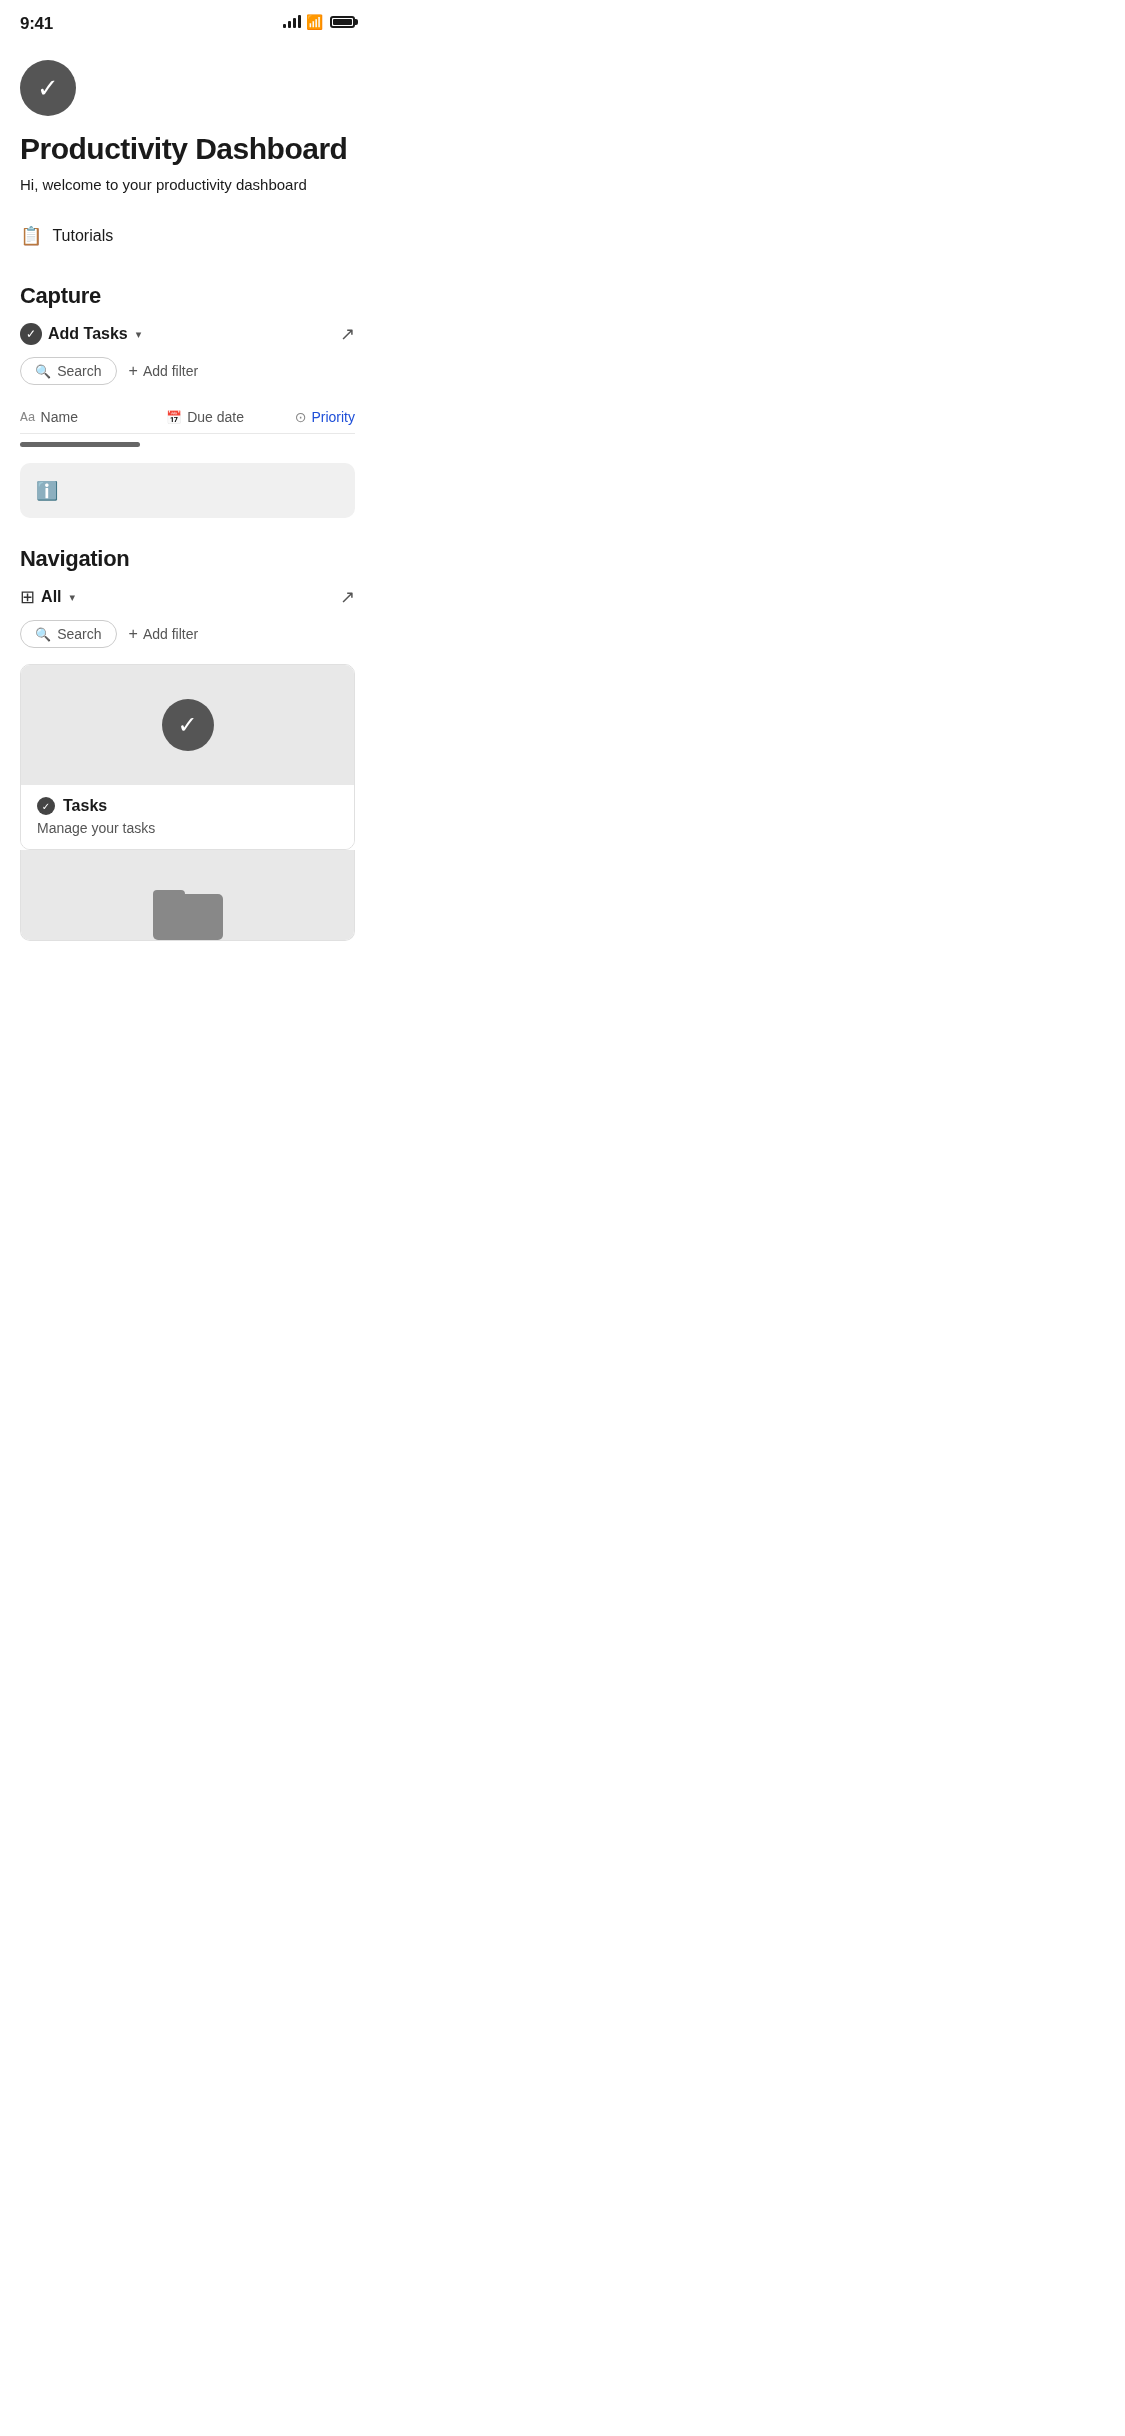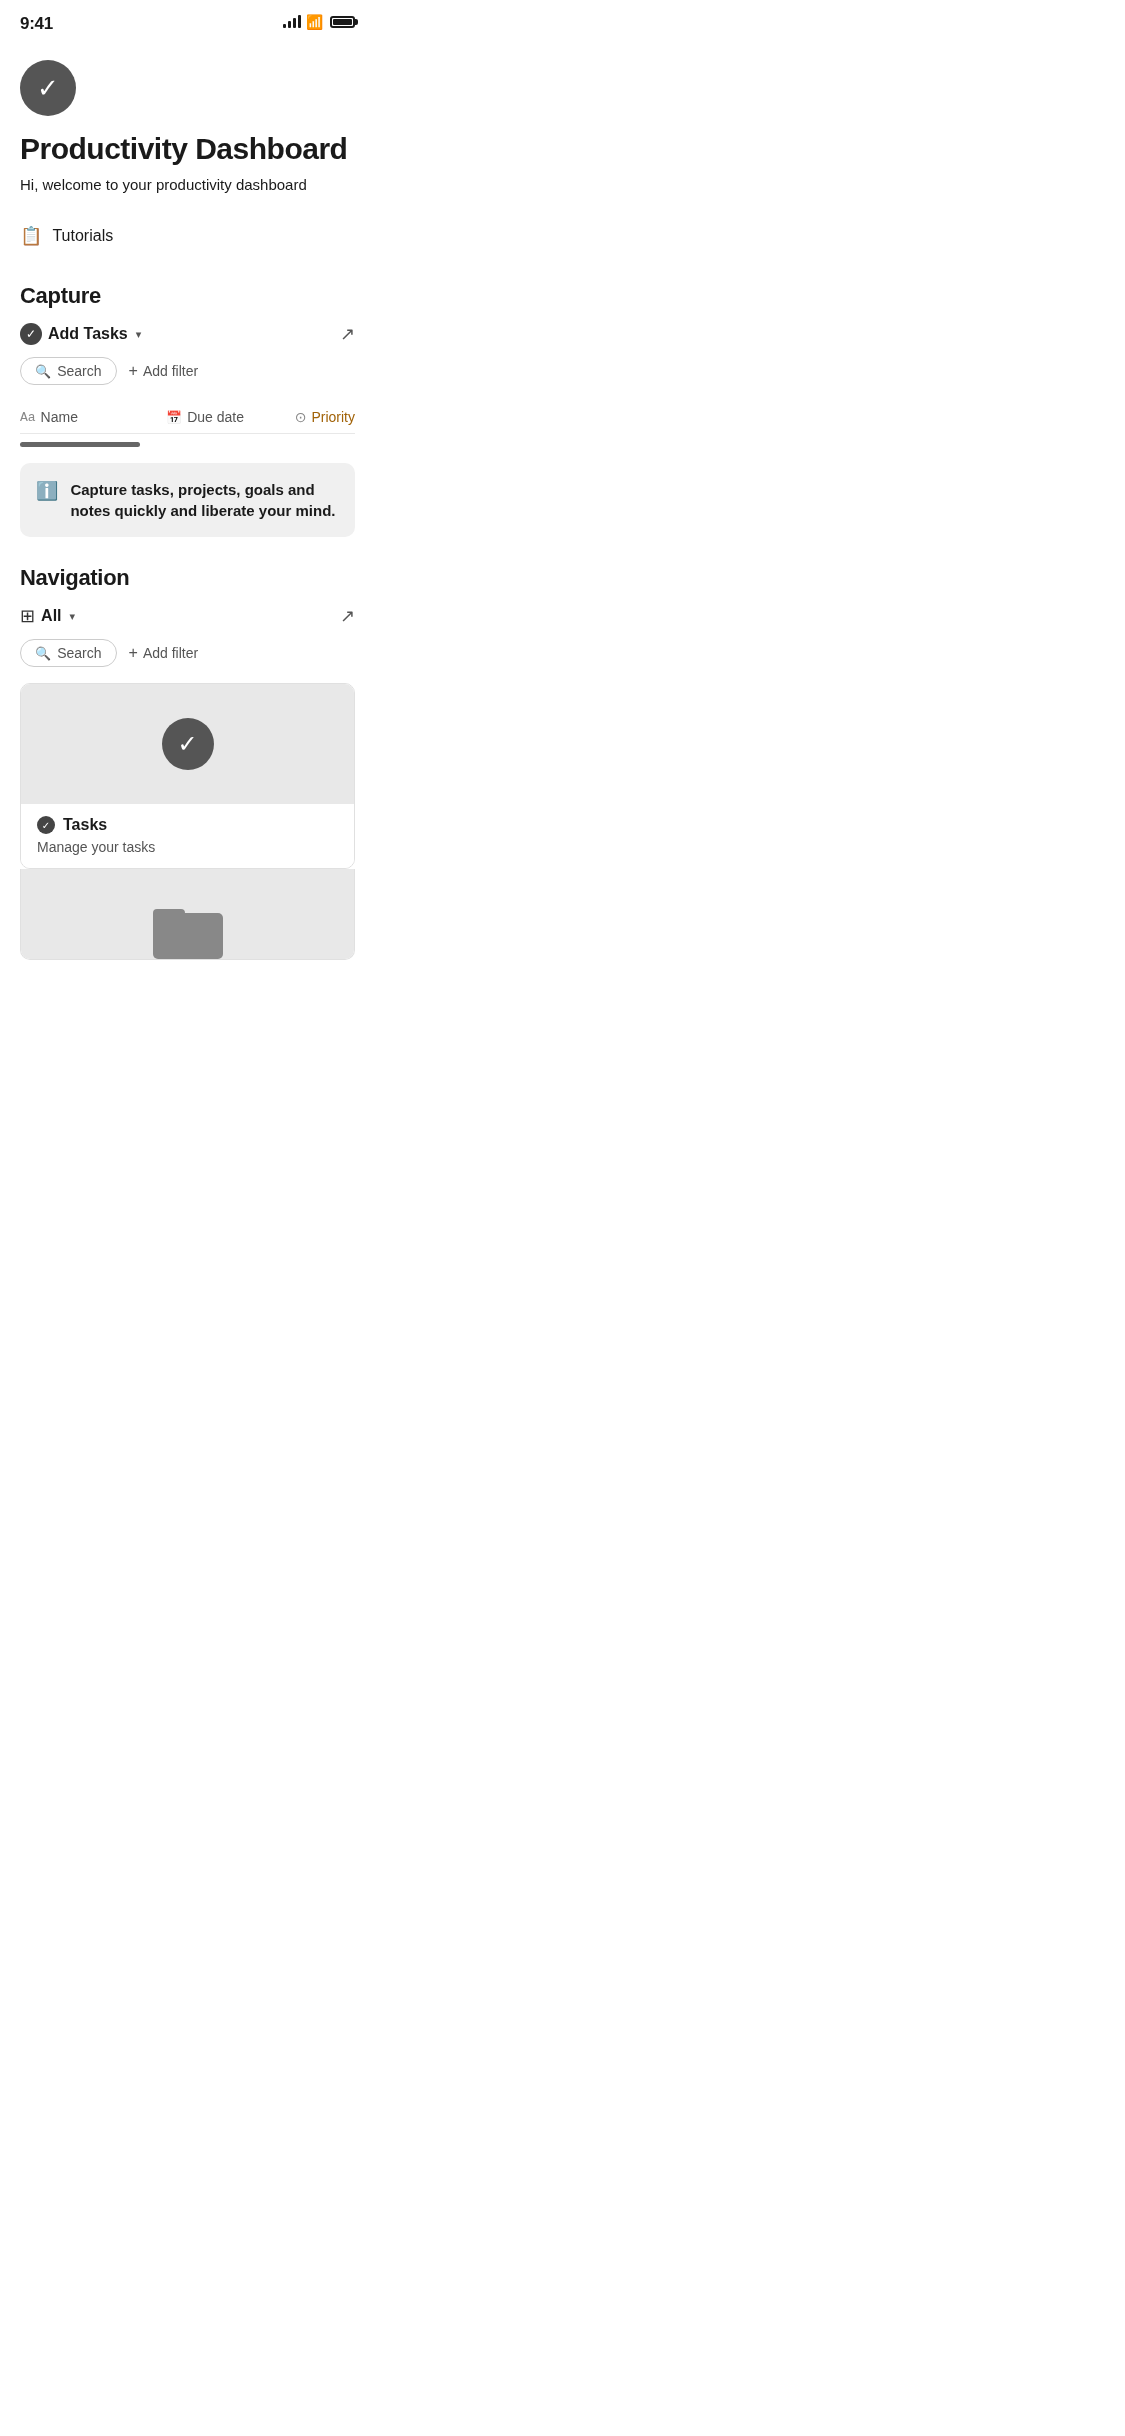--- a/index.html
+++ b/index.html
@@ -270,21 +270,21 @@
       gap: 5px;
       width: 90px;
       justify-content: flex-end;
     }
     .col-priority-icon {
       font-size: 13px;
       color: #888;
     }
     .col-priority-text {
       font-size: 14px;
-      color: #a16207;
+      color: #1d4ed8;
       text-align: right;
     }
 
     
     .no-results {
       font-size: 14px;
       color: #888;
       padding: 8px 0 16px 0;
     }
 
@@ -483,21 +483,20 @@
         <span class="col-priority-icon" style="font-size:14px;">⊙</span>
         <span class="col-priority-text">Priority</span>
       </div>
     </div>
 
 
     <div class="scroll-indicator"></div>
 
     <div class="info-banner">
       <span class="info-icon">ℹ️</span>
-      <span class="info-text">Capture tasks, projects, goals and notes quickly and liberate your mind.</span>
     </div>
   </div>
 
   <div class="nav-section">
     <h2 class="section-title">Navigation</h2>
 
     <div class="section-header-row">
       <button class="add-tasks-btn">
         <span class="grid-icon">⊞</span>
         <span class="all-label">All</span>

